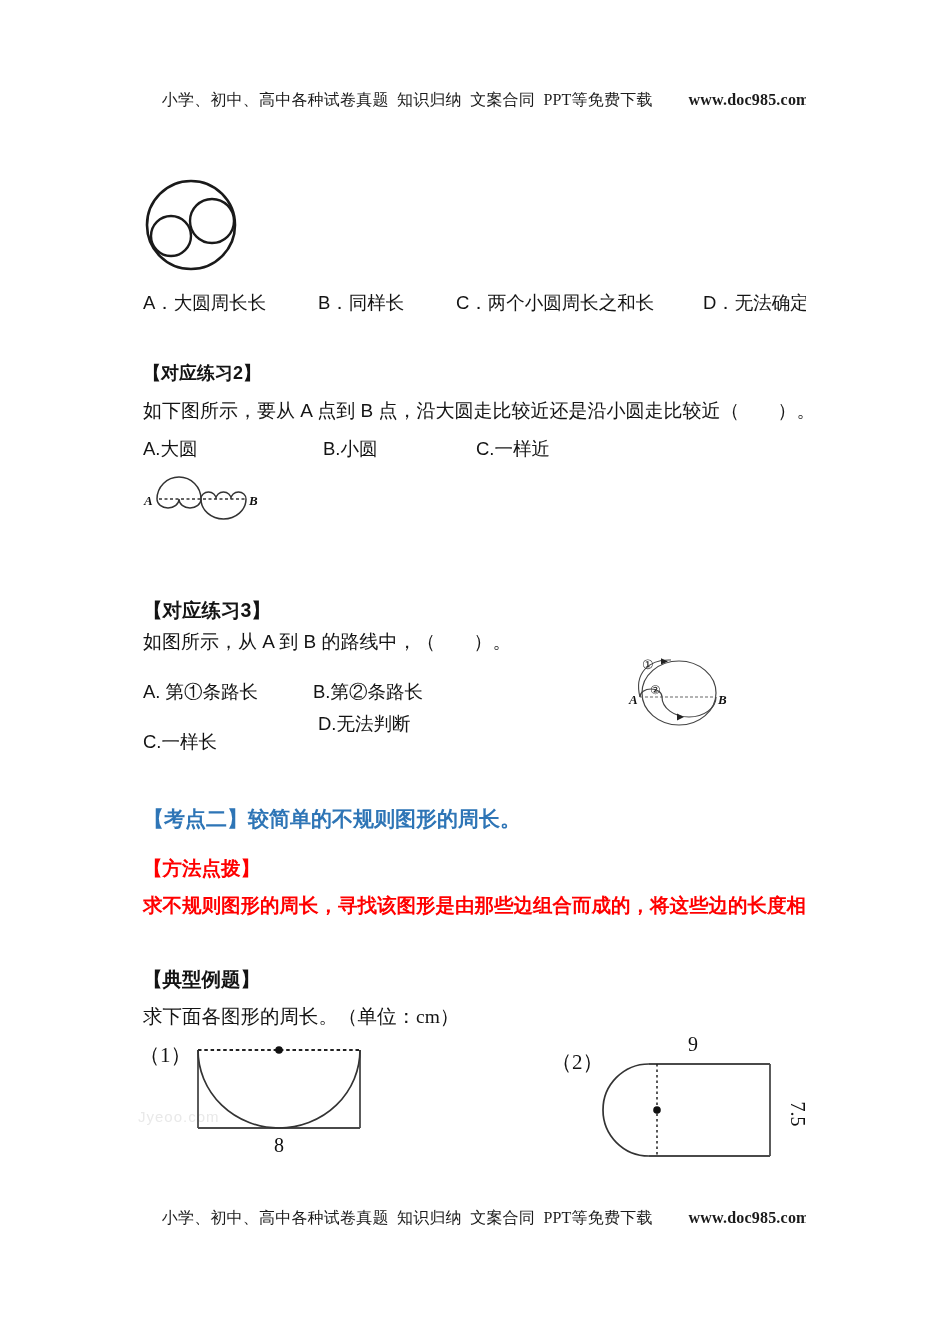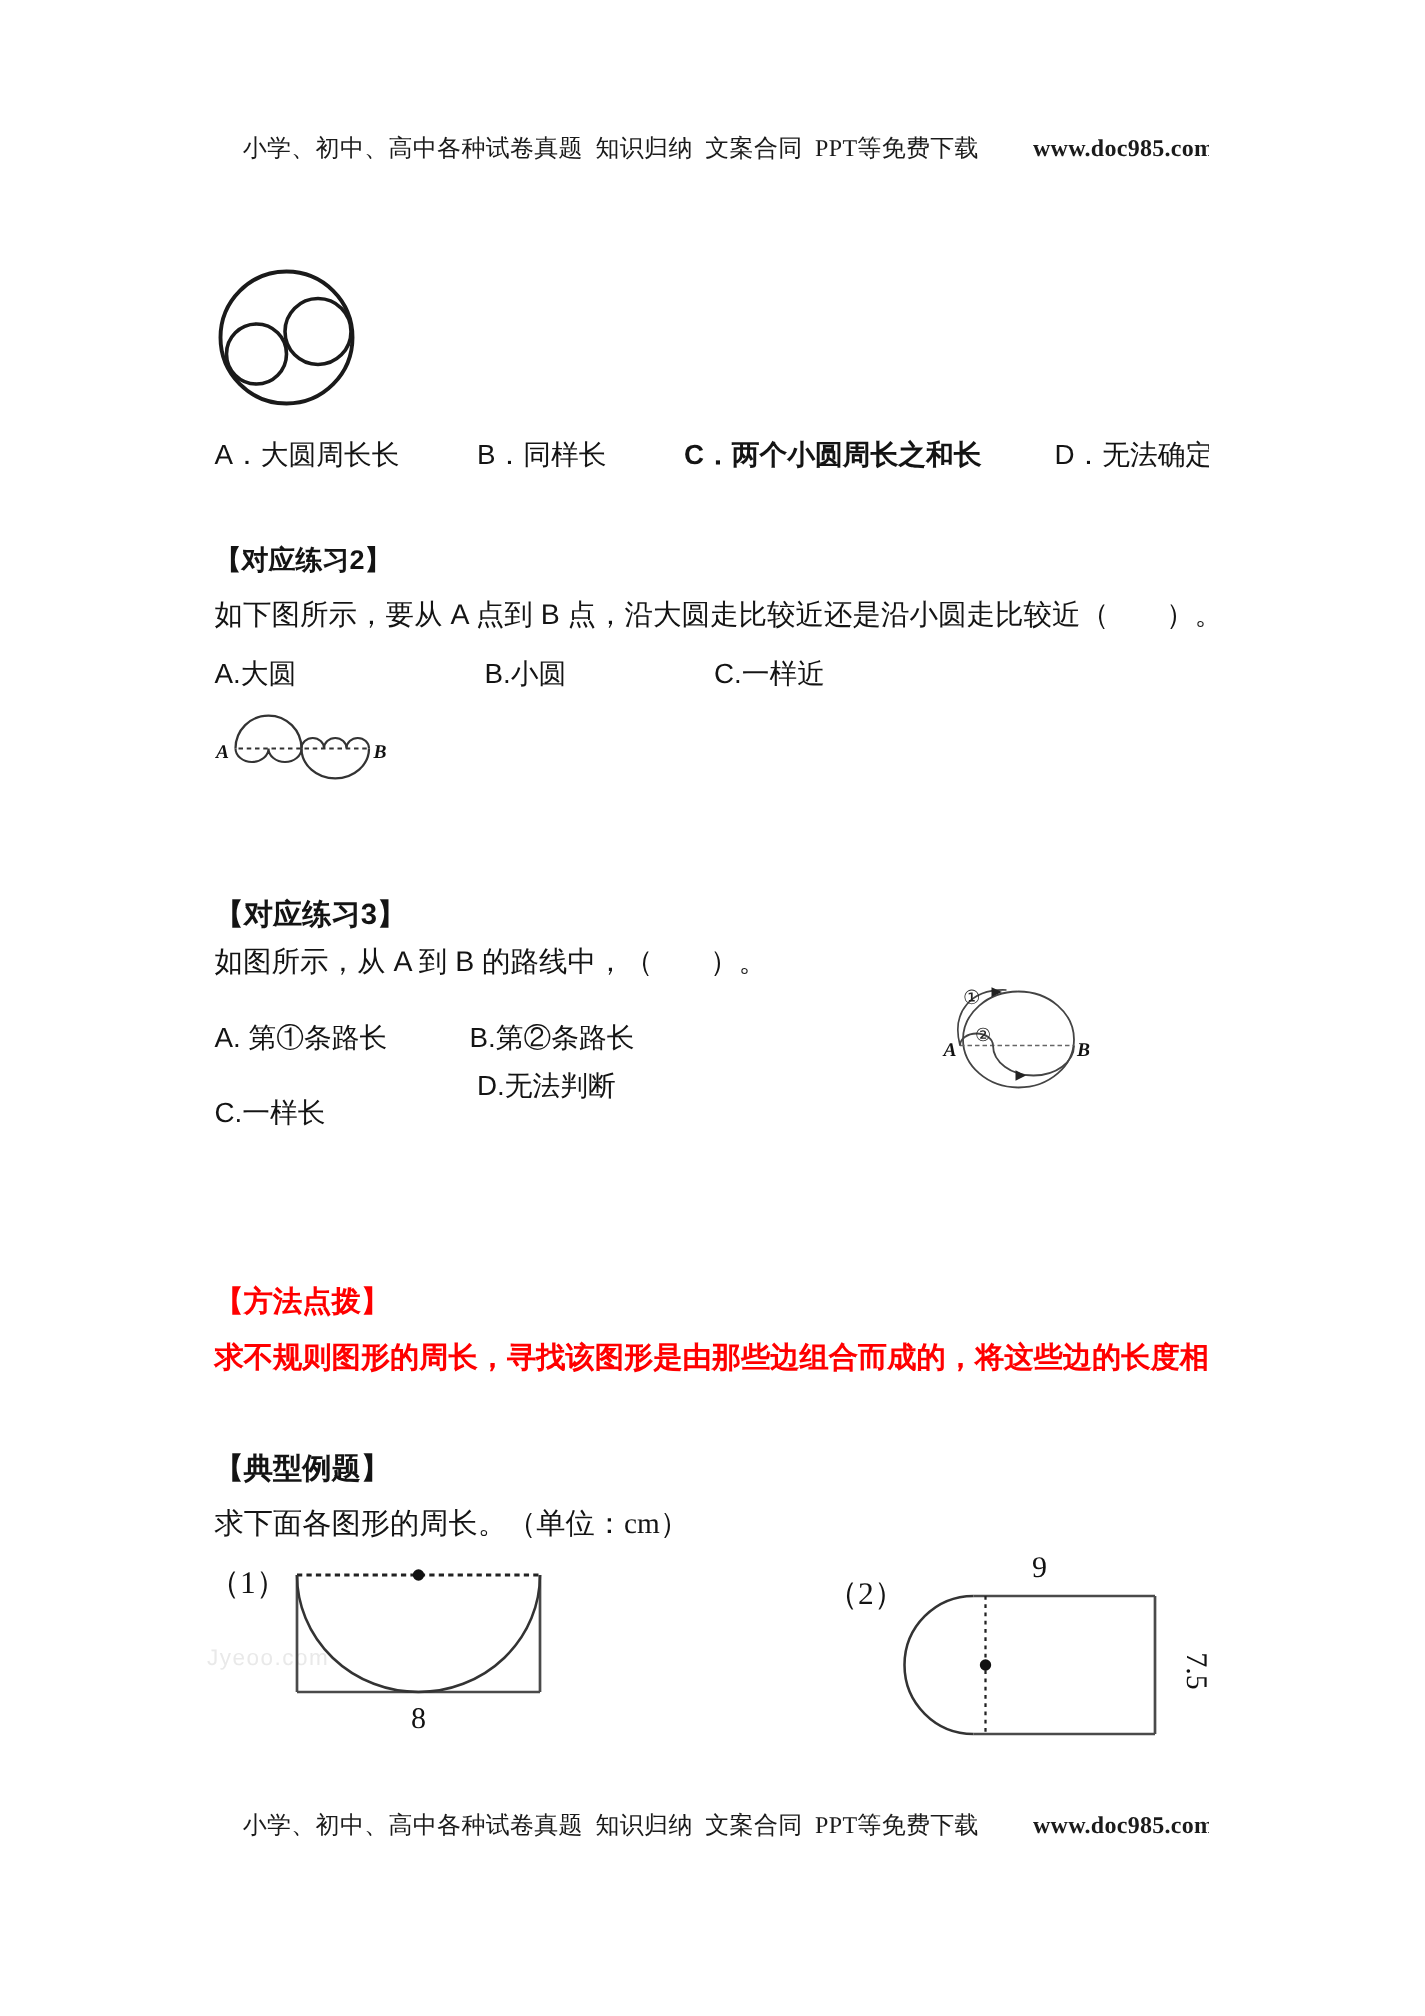--- a/index.html
+++ b/index.html
@@ -8,21 +8,21 @@
   .t{position:absolute;white-space:pre;font-size:19px;line-height:1.25;}
   .hdr{font-family:"Liberation Serif",serif;font-size:16px;color:#1b1b1b;letter-spacing:.2px;}
   .hdr .url{margin-left:36px;font-weight:600;}
   .b{font-weight:700;}
   .blue{color:#2E75B6;font-size:21px;font-weight:700;}
   .red{color:#FF0000;font-weight:700;}
   .red-body{font-size:19.5px;}
   .serif{font-family:"Liberation Serif",serif;}
   .opt{font-size:18.5px;}
   .fig{position:absolute;}
-  .wm{color:#e9e9e9;font-size:15px;letter-spacing:1px;}
+  .wm{color:#e9e9e9;font-size:15px;letter-spacing:1px;margin-top:11px;}
   .lbl{font-family:"Liberation Serif",serif;font-style:italic;font-weight:700;}
   .num{font-family:"Liberation Serif",serif;}
 </style>
 </head>
 <body>
 
 <div class="page">
 
   <div class="t hdr" style="left:145px;top:70px;">
     <span>小学、初中、高中各种试卷真题  知识归纳  文案合同  PPT等免费下载</span><span class="url">www.doc985.com</span>
@@ -30,21 +30,21 @@
 
 
   <svg class="fig" style="left:145px;top:178px;" width="96" height="96" viewBox="0 0 96 96">
     <circle cx="46" cy="47" r="44" fill="none" stroke="#1a1a1a" stroke-width="2.6"></circle>
     <circle cx="26" cy="58" r="20" fill="none" stroke="#1a1a1a" stroke-width="2.4"></circle>
     <circle cx="67" cy="43" r="22" fill="none" stroke="#1a1a1a" stroke-width="2.4"></circle>
   </svg>
 
   <div class="t opt" style="left:143px;top:291px;">A．大圆周长长</div>
   <div class="t opt" style="left:318px;top:291px;">B．同样长</div>
-  <div class="t opt" style="left:456px;top:291px;font-weight:bold;">C．两个小圆周长之和长</div>
+  <div class="t opt" style="left:456px;top:291px;">C．两个小圆周长之和长</div>
   <div class="t opt" style="left:703px;top:291px;">D．无法确定</div>
 
   <div class="t b" style="left:143px;top:362px;font-size:18px;">【对应练习2】</div>
   <div class="t" style="left:143px;top:399px;">如下图所示，要从 A 点到 B 点，沿大圆走比较近还是沿小圆走比较近（　　）。</div>
   <div class="t opt" style="left:143px;top:437px;">A.大圆</div>
   <div class="t opt" style="left:323px;top:437px;">B.小圆</div>
   <div class="t opt" style="left:476px;top:437px;">C.一样近</div>
 
   <svg class="fig" style="left:136px;top:468px;" width="128" height="68" viewBox="0 0 128 68">
     <text x="8" y="37" font-size="13" class="lbl" fill="#111">A</text>
@@ -70,20 +70,21 @@
     <path d="M14,49 A11,8 0 0 1 36,49" fill="none" stroke="#444" stroke-width="1.2"></path>
     <path d="M36,49 A27,20 0 0 0 90,49" fill="none" stroke="#444" stroke-width="1.2"></path>
     <polygon points="35,10.2 42,13.4 35,16.6" fill="#222"></polygon>
     <polygon points="51,65.5 58,69 51,72.5" fill="#222"></polygon>
     <text x="16" y="21" font-size="13" fill="#222">①</text>
     <text x="24" y="46" font-size="12" fill="#222">②</text>
     <text x="3" y="56" font-size="13" class="lbl" fill="#111">A</text>
     <text x="92" y="56" font-size="13" class="lbl" fill="#111">B</text>
   </svg>
 
+  <div class="t blue" style="left:143px;top:806px;">【考点二】较简单的不规则图形的周长。</div>
 
   <div class="t red" style="left:143px;top:856px;font-size:19.5px;">【方法点拨】</div>
   <div class="t red red-body" style="left:143px;top:893px;">求不规则图形的周长，寻找该图形是由那些边组合而成的，将这些边的长度相</div>
 
   <div class="t b" style="left:143px;top:967px;font-size:19.5px;">【典型例题】</div>
   <div class="t serif" style="left:143px;top:1005px;font-size:19.5px;">求下面各图形的周长。（单位：cm）</div>
 
   <div class="t wm" style="left:138px;top:1097px;">Jyeoo.com</div>
 
   <div class="t num" style="left:139px;top:1042px;font-size:21px;">（1）</div>

